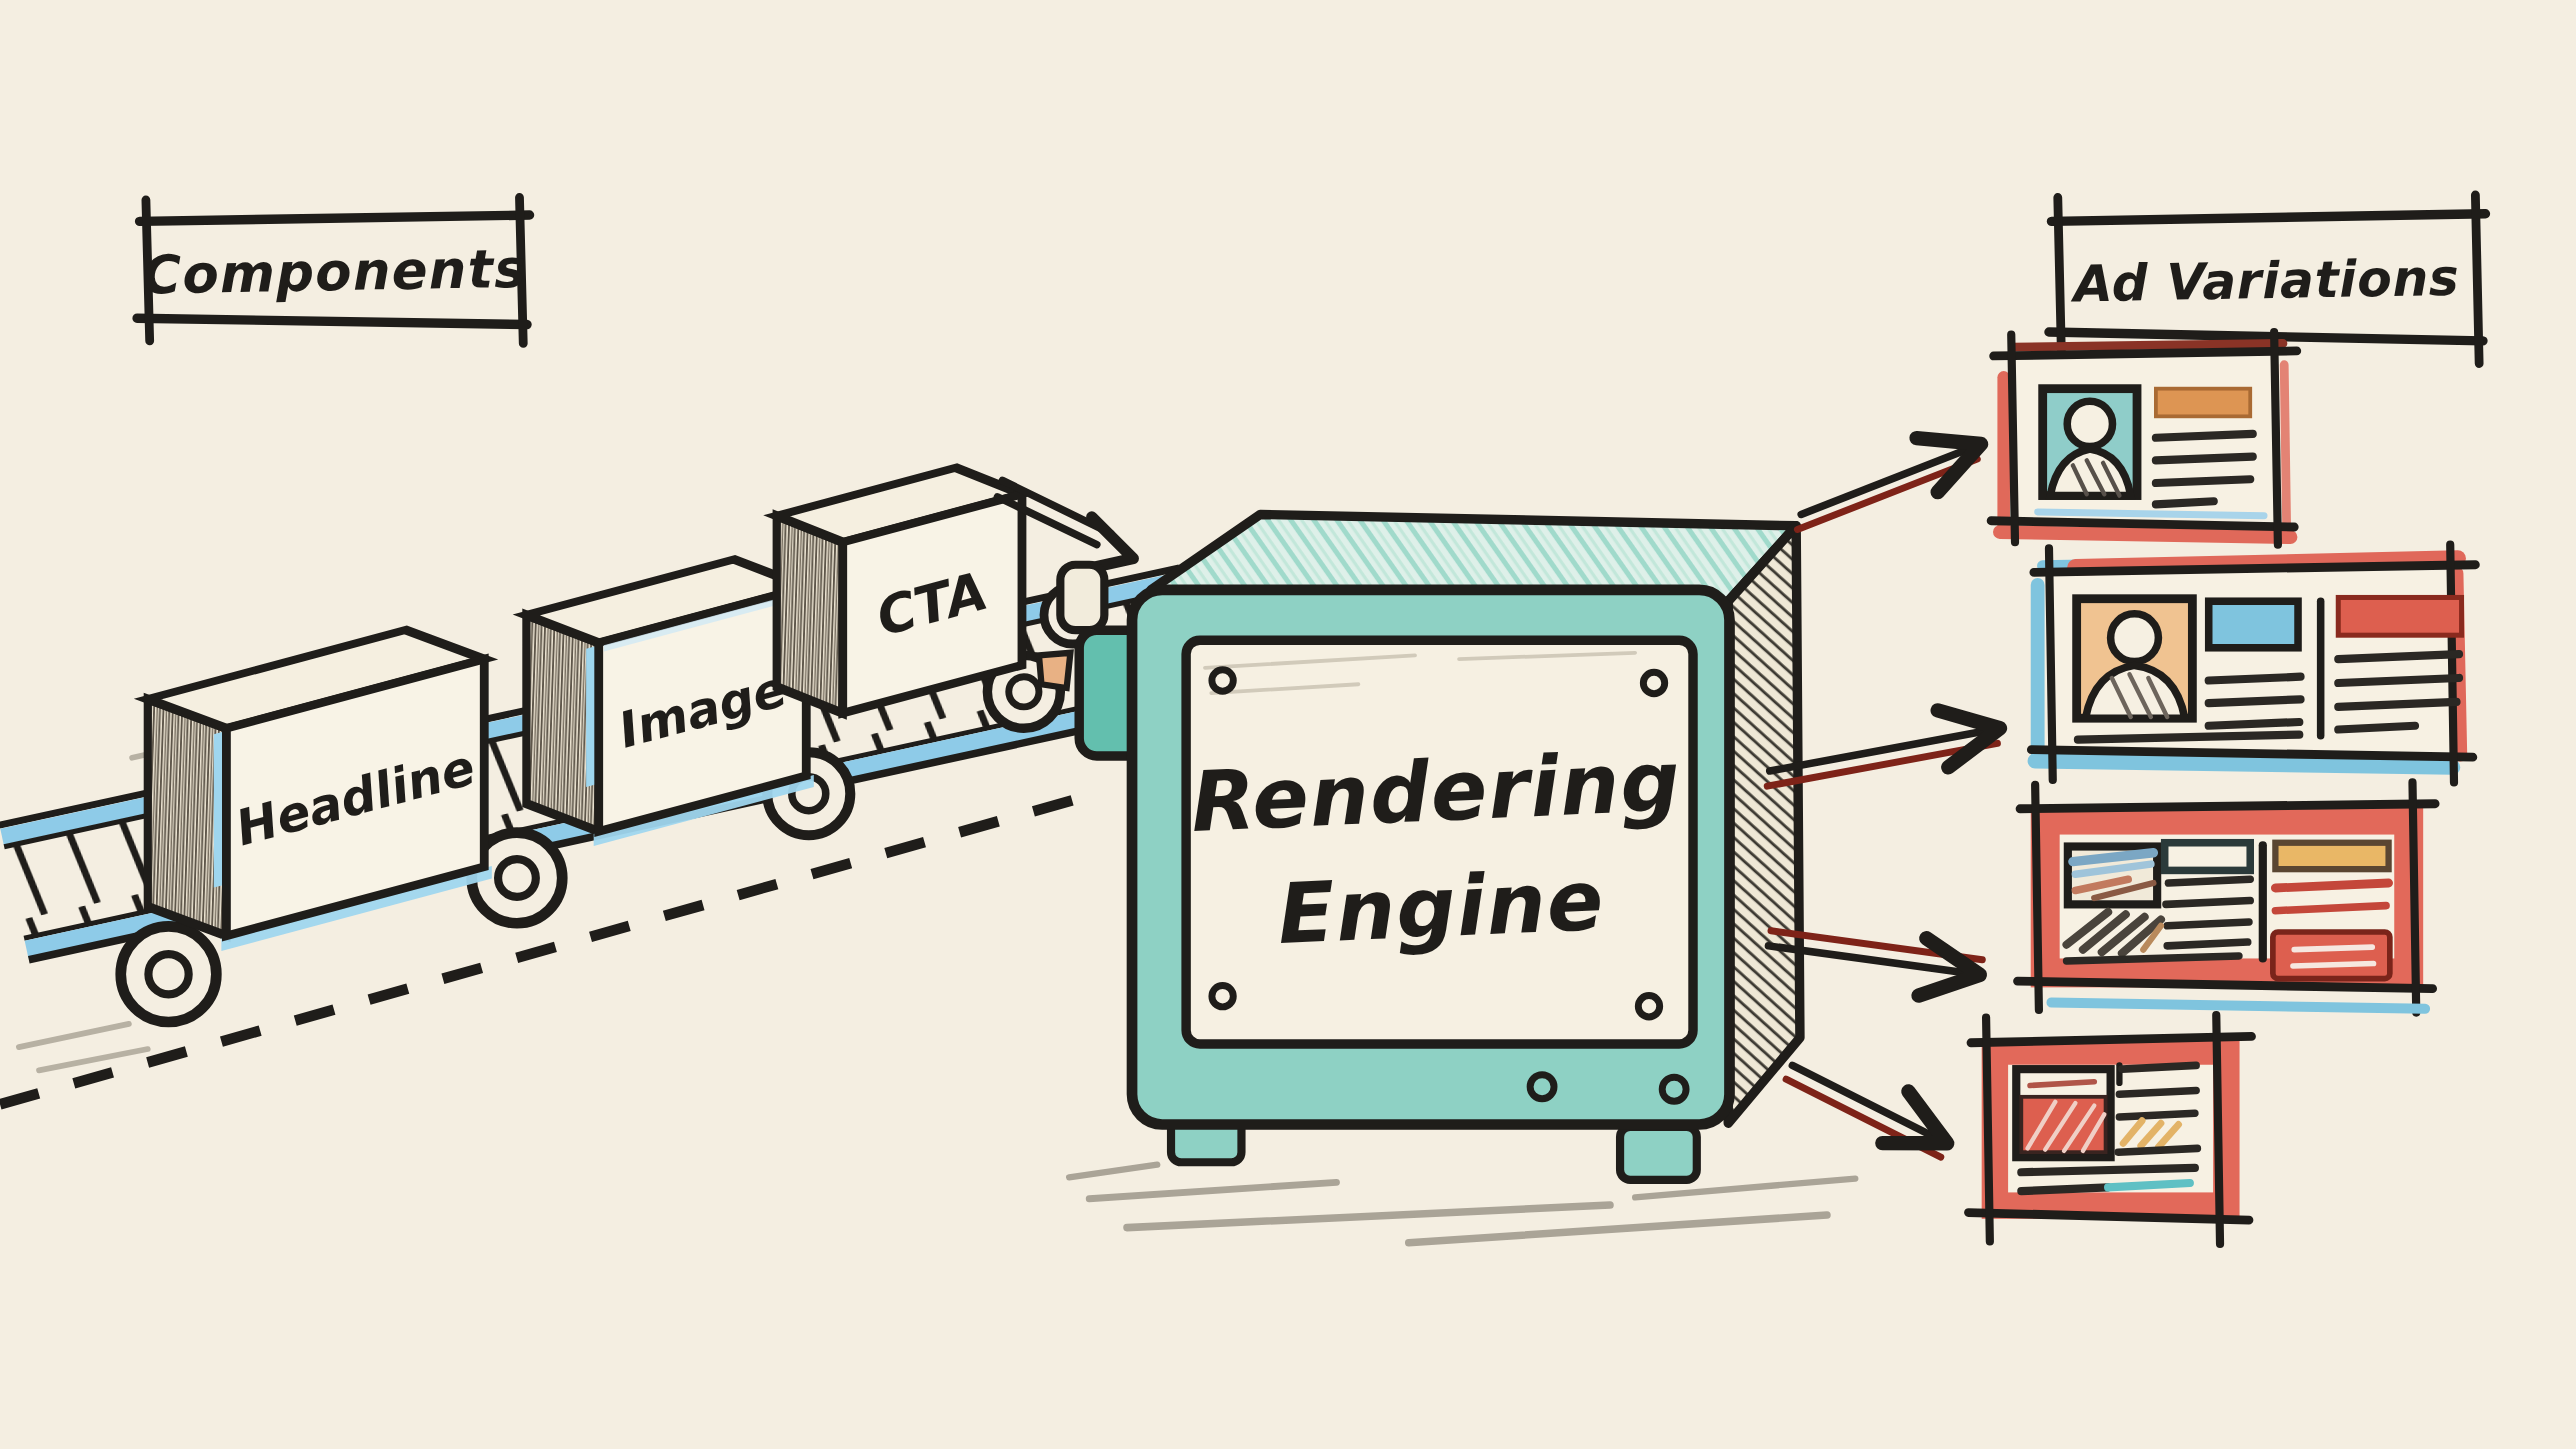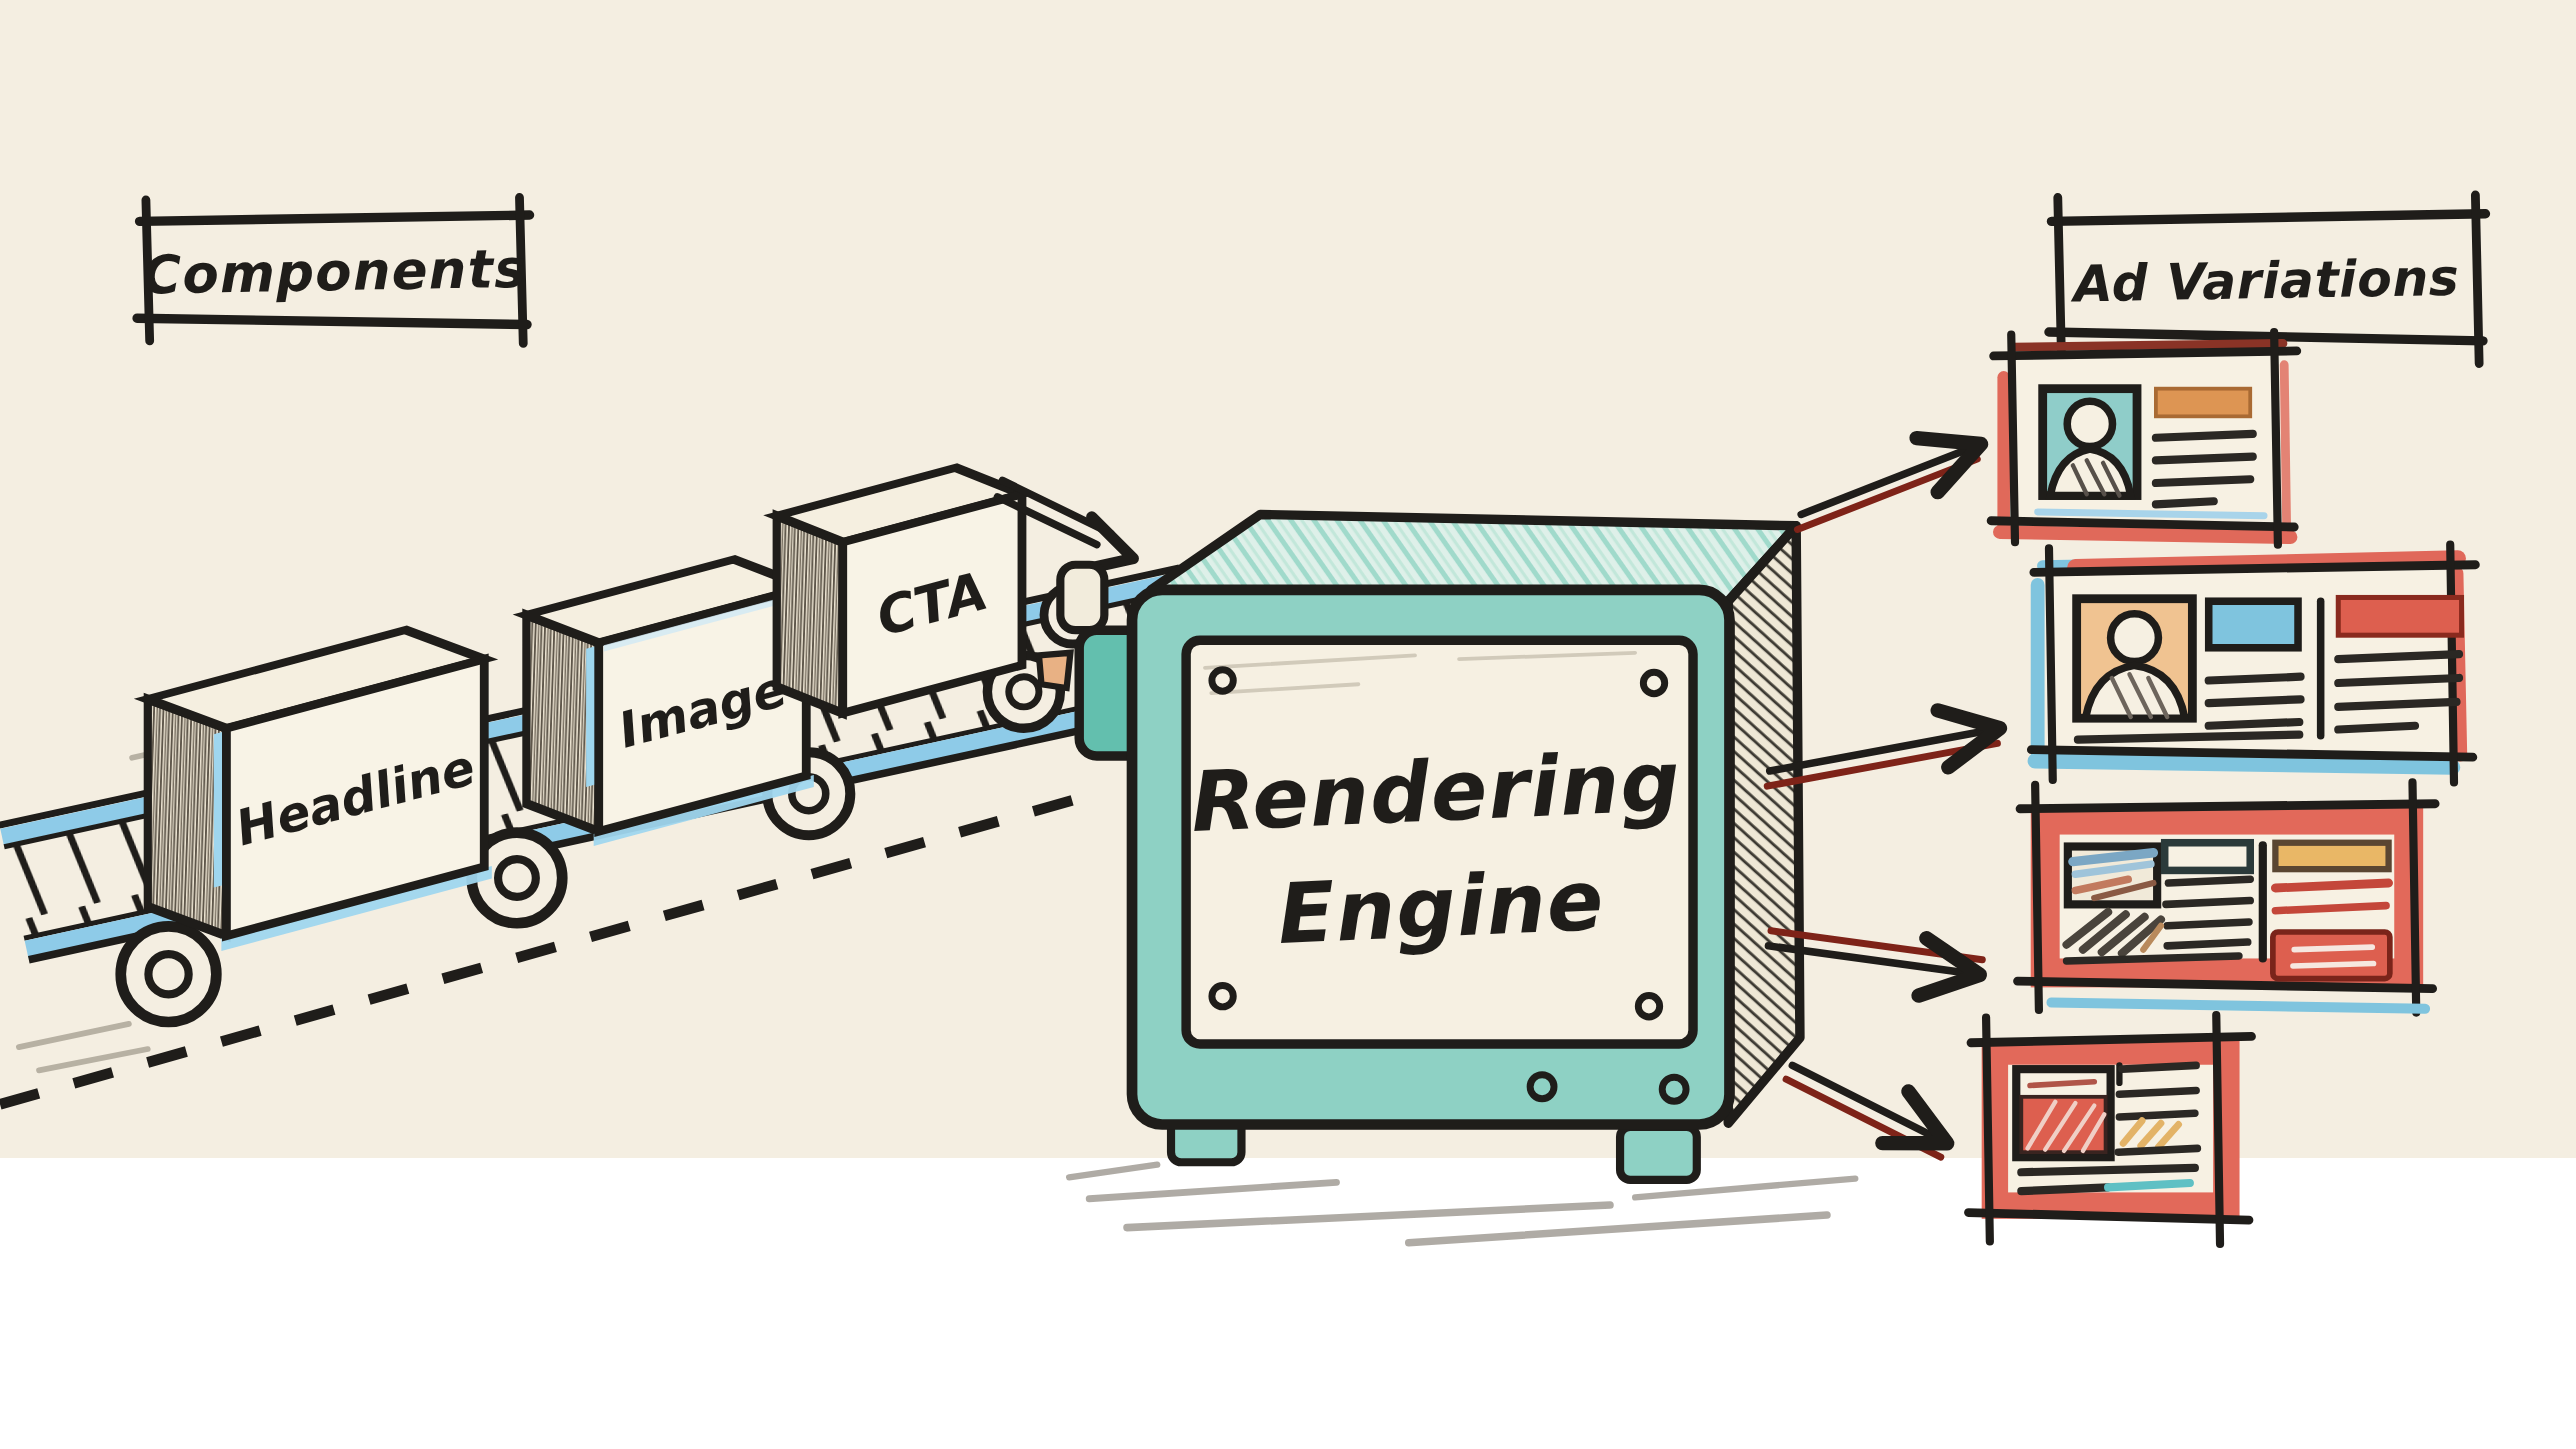--- a/index.html
+++ b/index.html
@@ -1,16 +1,16 @@
 <!DOCTYPE html>
 <html style="font-size:10px"><head>
 <meta charset="utf-8">
 <style>
   html,body{margin:0;padding:0;width:2576px;height:1449px;overflow:hidden;}
-  .canvas{position:relative;width:2576px;height:1158px;background:#f4eee1;}
+  .canvas{position:relative;width:2576px;height:1449px;background:#f4eee1;}
   svg{position:absolute;left:0;top:0;}
   .hand{font-family:"DejaVu Sans",sans-serif;font-style:italic;font-weight:bold;fill:#1f1d1a;}
   .t-title{font-size:84px;letter-spacing:2px;}
   .t-title2{font-size:80px;letter-spacing:1px;}
   .t-box{font-size:78px;}
   .t-box-sm{font-size:84px;}
   .t-engine{font-size:132px;letter-spacing:2px;}
   .ink{stroke:#1f1d1a;stroke-linecap:round;stroke-linejoin:round;fill:none;}
 </style>
 </head>

